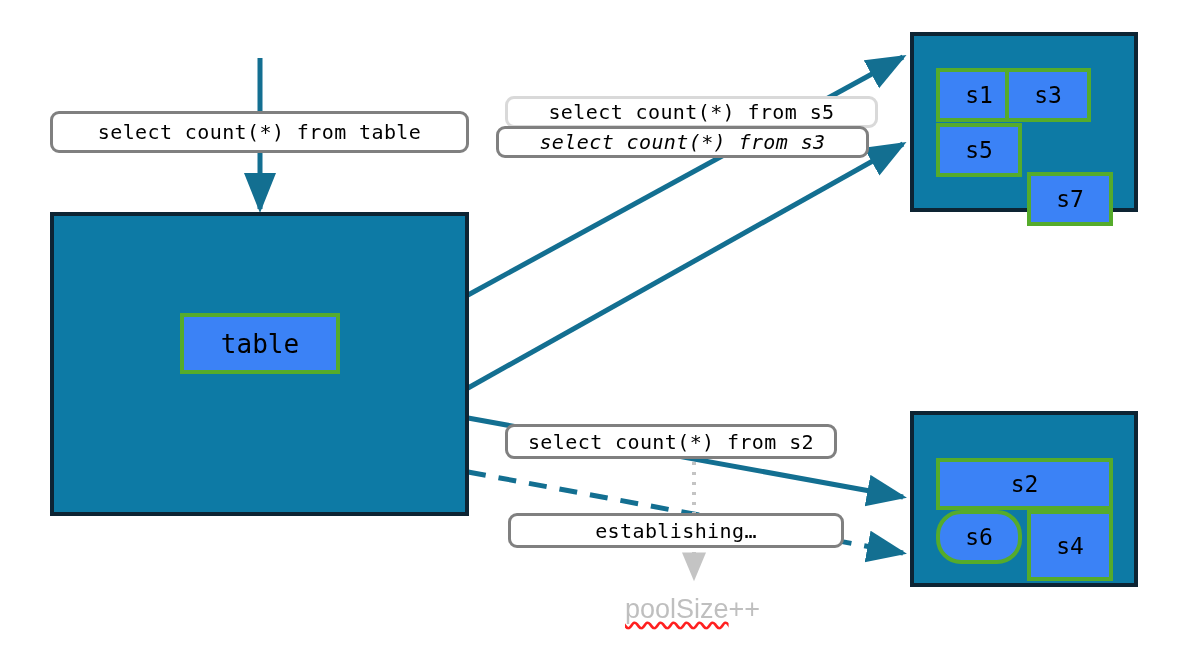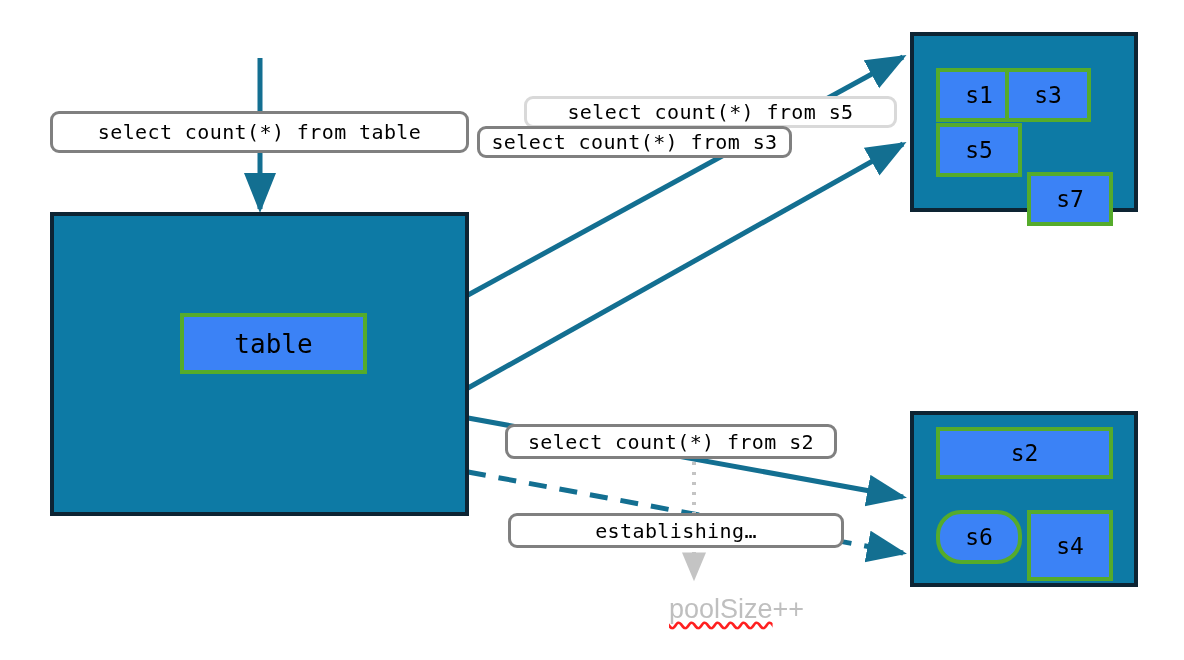--- a/index.html
+++ b/index.html
@@ -67,21 +67,20 @@
     overflow: visible;
   }
 
   
   .annot {
     position: absolute;
     font-family: "Liberation Sans", sans-serif;
     font-size: 27px;
     color: #bfbfbf;
     white-space: nowrap;
-    margin-left: 44px;
   }
   .annot .sp {
     
     text-decoration: underline wavy #ff2020;
     text-decoration-skip-ink: none;
     text-underline-offset: 3px;
   }
 </style>
 </head>
 <body>
@@ -106,40 +105,40 @@
 
     <line x1="468" y1="418" x2="903" y2="497" stroke="#136f91" stroke-width="5" marker-end="url(#ah)"></line>
 
     <line x1="468" y1="472" x2="903" y2="553" stroke="#136f91" stroke-width="5" stroke-dasharray="18,13" marker-end="url(#ah)"></line>
 
     <line x1="694" y1="452" x2="694" y2="578" stroke="#c4c4c4" stroke-width="4" stroke-dasharray="3,7" stroke-linecap="butt" marker-end="url(#ahg)"></line>
   </svg>
 
   <div class="pool-box" style="left:50px; top:212px; width:419px; height:304px;"></div>
 
-  <div class="cell cell-lg" style="left:180px; top:313px; width:187px; height:61px;">table</div>
+  <div class="cell cell-lg" style="left:180px; top:313px; width:160px; height:61px;">table</div>
 
   <div class="pool-box" style="left:910px; top:32px; width:228px; height:180px;"></div>
 
   <div class="cell cell-sm" style="left:936px; top:68px; width:86px; height:54px;">s1</div>
   <div class="cell cell-sm" style="left:1005px; top:68px; width:86px; height:54px;">s3</div>
   <div class="cell cell-sm" style="left:936px; top:123px; width:86px; height:54px;">s5</div>
   <div class="cell cell-sm" style="left:1027px; top:140px; width:86px; height:54px;margin-top:32px;">s7</div>
 
   <div class="pool-box" style="left:910px; top:411px; width:228px; height:176px;"></div>
 
-  <div class="cell cell-sm" style="left:936px; top:427px; width:177px; height:52px;">s2</div>
+  <div class="cell cell-sm" style="left:936px; top:458px; width:177px; height:52px;">s2</div>
   <div class="cell cell-sm" style="left:936px; top:510px; width:86px; height:54px;border-radius:25px;">s6</div>
   <div class="cell cell-sm" style="left:1027px; top:510px; width:86px; height:71px;">s4</div>
 
   <div class="pill" style="left:50px; top:111px; width:419px; height:42px;">select count(*) from table</div>
 
-  <div class="pill light" style="left:505px; top:96px; width:373px; height:32px;margin-left:19px;">select count(*) from s5</div>
+  <div class="pill light" style="left:505px; top:96px; width:373px; height:32px;">select count(*) from s5</div>
 
-  <div class="pill" style="left:477px; top:126px; width:315px; height:32px;">select count(*) from s3</div>
+  <div class="pill" style="left:496px; top:126px; width:373px; height:32px;font-style:italic;">select count(*) from s3</div>
 
 
   <div class="pill" style="left:505px; top:424px; width:332px; height:35px;">select count(*) from s2</div>
 
   <div class="pill" style="left:508px; top:513px; width:336px; height:35px;">establishing…</div>
 
   <div class="annot" style="left:625px; top:594px;"><span class="sp">poolSize</span><span>++</span></div>
 
 </div>
 

